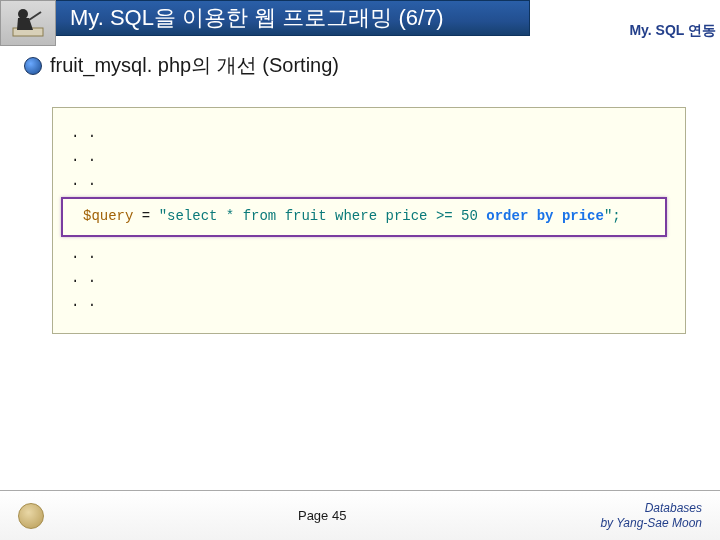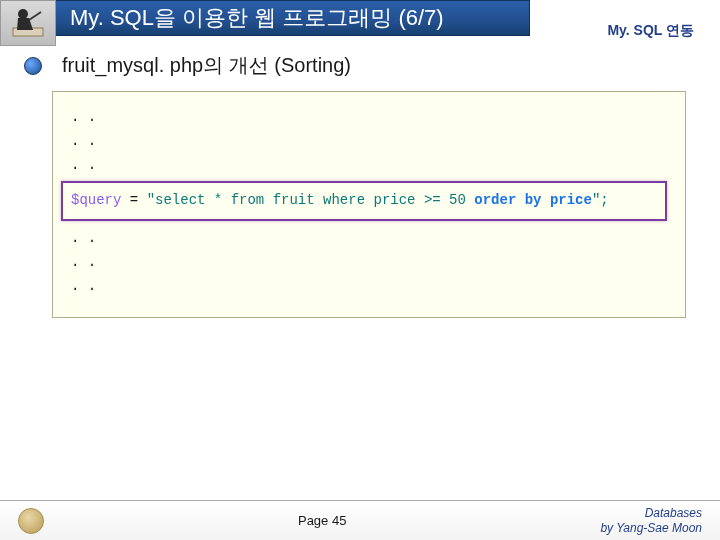--- a/index.html
+++ b/index.html
@@ -34,36 +34,36 @@
     display: flex;
     align-items: center;
     padding: 0 14px;
     font-size: 22px;
     border: 1px solid #0e335e;
     border-left: none;
     margin-right: 190px;
   }
   .subtitle-box {
     position: absolute;
-    right: 26px;
+    right: 4px;
     top: 22px;
     width: 180px;
     text-align: right;
     color: #233f8a;
     font-weight: bold;
     font-size: 14px;
   }
   .content {
     padding: 10px 24px 0 24px;
   }
   .section-row {
     display: flex;
     align-items: center;
-    gap: 20px;
-    margin: 6px 0 12px 0;
+    gap: 8px;
+    margin: 6px 0 28px 0;
   }
   .bullet {
     width: 18px; height: 18px;
     border-radius: 50%;
     background: radial-gradient(circle at 35% 35%, #6aa9ff, #1b4b8f);
     border: 1px solid #19345f;
     display: inline-block;
   }
   .section-title {
     font-size: 20px;
@@ -74,34 +74,34 @@
     margin-right: 10px;
     background: #fffff0;
     border: 1px solid #b0b090;
     padding: 14px 18px 18px 18px;
     font-family: "Courier New", monospace;
     font-size: 14px;
     line-height: 1.7;
     color: #1a1a1a;
     position: relative;
   }
-  .code-line .kw-navy { color: #8b5cf6; }
+  .code-line .kw-navy { color: #a16207; margin-left: 12px; }
   .code-line .kw-teal { color: #0b7a7a; }
   .code-line .kw-red  { color: #b22222; }
   .code-line .kw-str  { color: #1a73e8; font-weight: bold; }
   .highlight-frame {
     border: 2px solid #7a3ca0;
     padding: 6px 8px;
     margin: 4px 0 6px -10px;
     box-shadow: 0 0 3px rgba(122,60,160,.4);
   }
   .footer {
     position: absolute;
     left: 0; right: 0; bottom: 0;
-    height: 40px;
+    height: 50px;
     border-top: 1px solid #aaa;
     display: flex;
     align-items: center;
     justify-content: space-between;
     padding: 0 18px;
     background: linear-gradient(#fff,#f3f3f3);
   }
   .footer-logo {
     width: 26px; height: 26px;
     border-radius: 50%;

